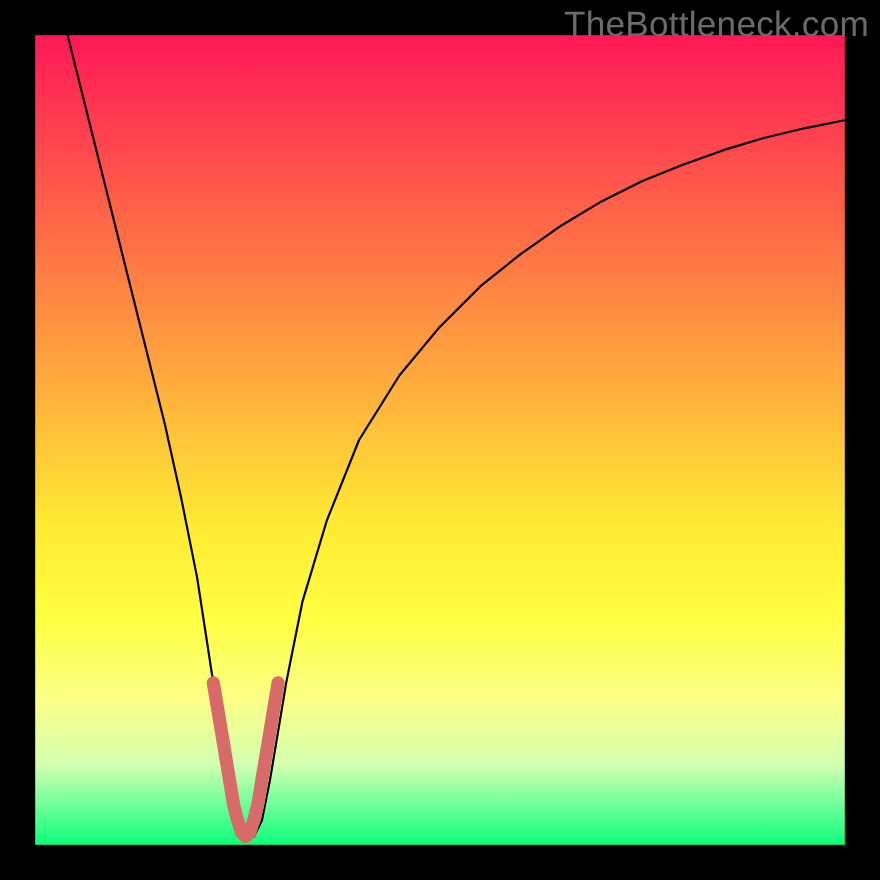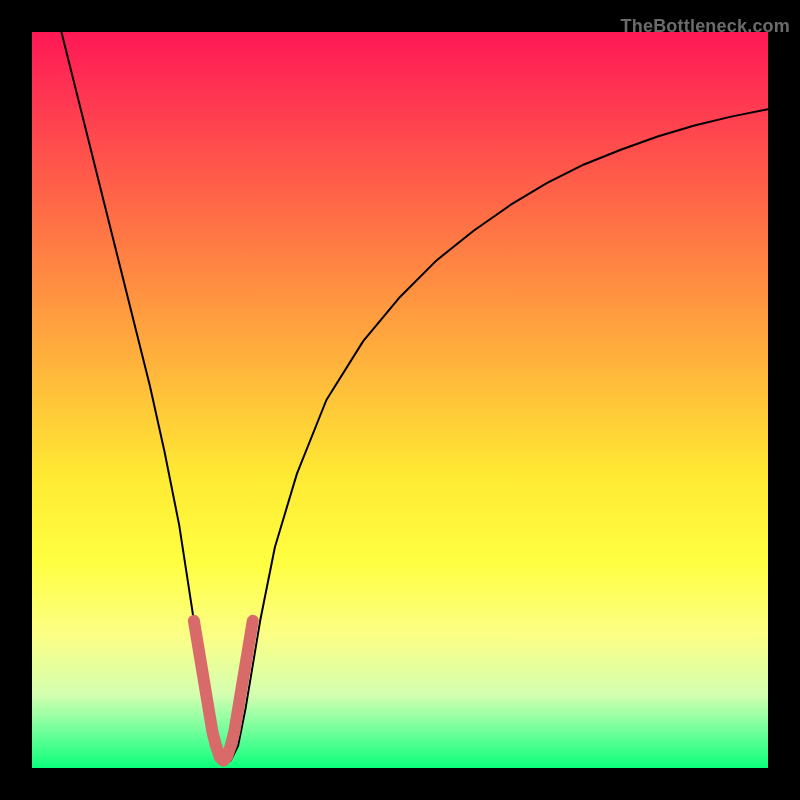--- a/index.html
+++ b/index.html
@@ -25,24 +25,24 @@
       #ffe933 60%,
       #ffff41 72%,
       #fbff86 82%,
       #d4ffb0 90%,
       #71ff9b 95%,
       #0bff7a 100%
     );
   }
   .watermark {
     position: absolute;
-    top: 16px;
+    top: 4px;
     right: 10px;
-    font-size: 18px;
-    font-weight: 700;
+    font-size: 32px;
+    font-weight: 400;
     color: #6b6b6b;
     letter-spacing: 0.2px;
   }
   svg {
     position: absolute;
     left: 0;
     top: 0;
   }
 </style>
 </head>

